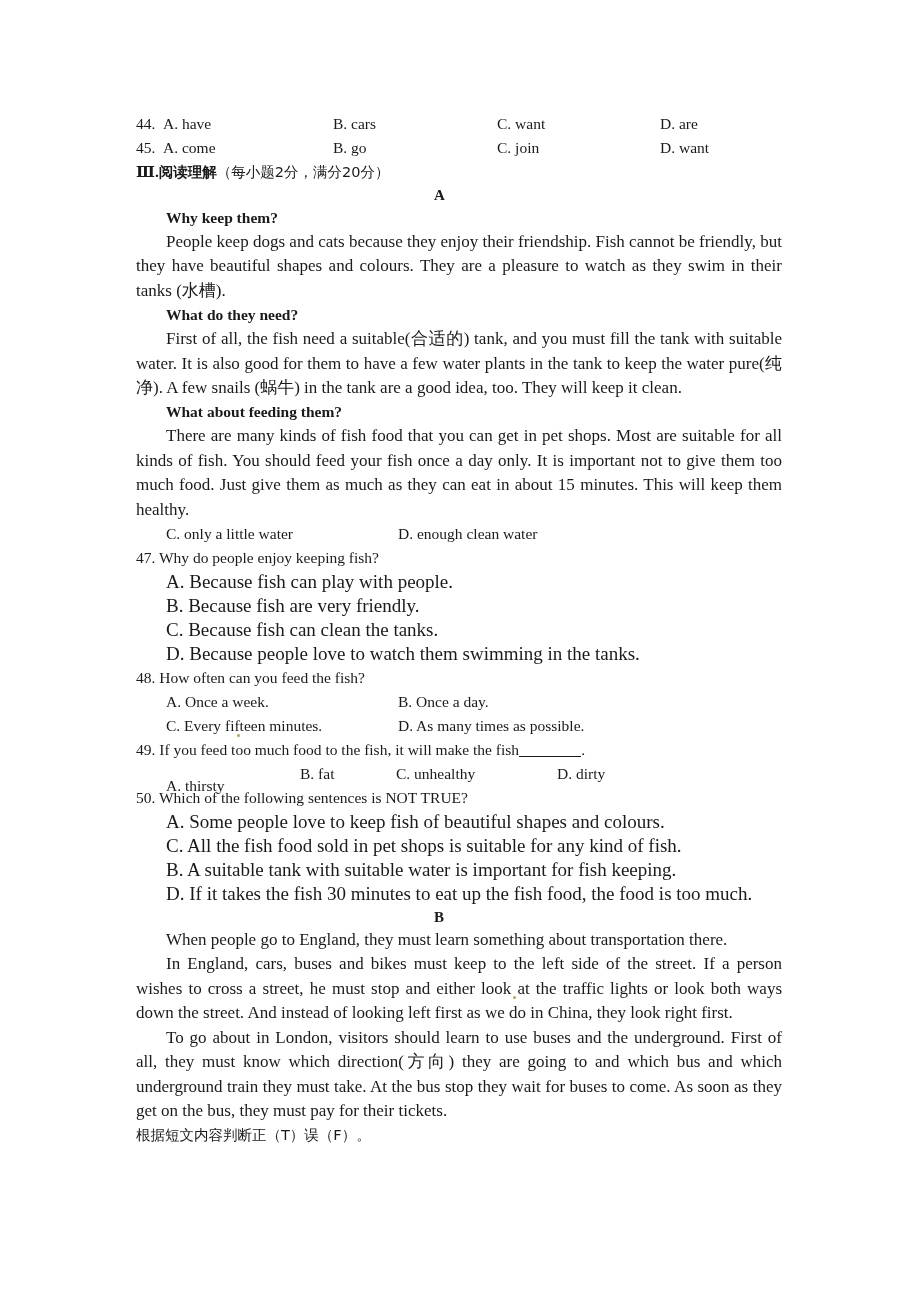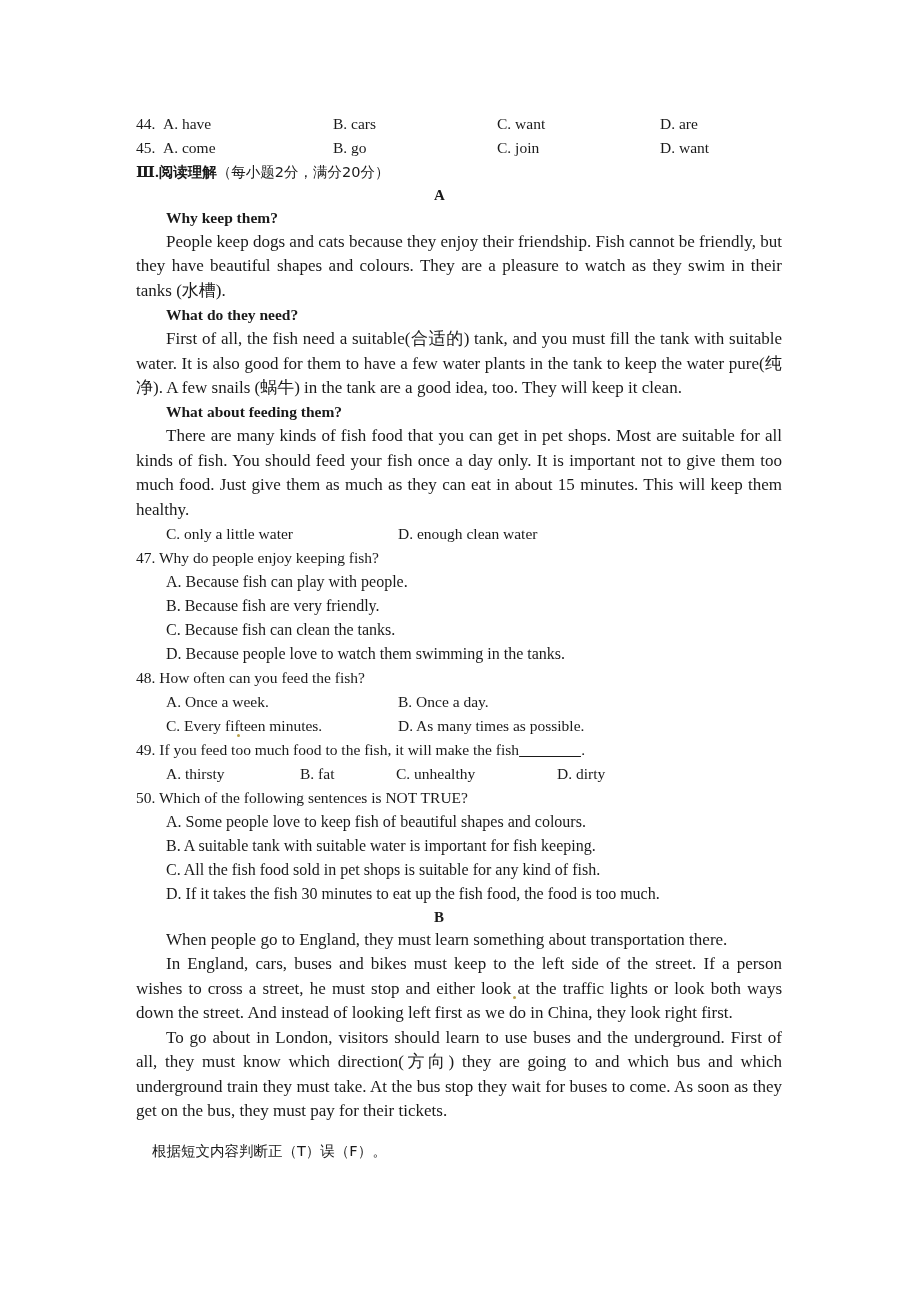--- a/index.html
+++ b/index.html
@@ -101,45 +101,45 @@
     height: 24px;
     font-size: 15.5px;
     line-height: 24px;
     white-space: nowrap;
   }
   .q-opts > span { position: absolute; top: 0; }
   .q-opts .o1 { left: 30px; }
   .q-opts .o2 { left: 262px; }
 
   .q-opt-line {
-    font-size: 16px;
+    font-size: 19px;
     line-height: 24px;
     white-space: nowrap;
     margin: 0;
     padding-left: 30px;
   }
 
   .q-opts4 {
     position: relative;
     height: 24px;
     font-size: 15.5px;
     line-height: 24px;
     white-space: nowrap;
   }
   .q-opts4 > span { position: absolute; top: 0; }
-  .q-opts4 .p1 { left: 30px; }
+  .q-opts4 .p1 { left: 30px; margin-top: 12px; }
   .q-opts4 .p2 { left: 164px; }
   .q-opts4 .p3 { left: 260px; }
   .q-opts4 .p4 { left: 421px; }
 
   .cn-line {
     font-family: "DejaVu Sans", "Liberation Sans", sans-serif;
     font-size: 14.5px;
     line-height: 24px;
-    margin: 16px;
+    margin: 0;
     white-space: nowrap;
   }
 
   
   .speck {
     position: absolute;
     width: 3px;
     height: 3px;
     background: #b9a24a;
     border-radius: 50%;
@@ -206,22 +206,22 @@
   <p class="q-stem"><span>49.</span> <span>If you feed too much food to the fish, it will make the fish</span><span class="blank"></span><span>.</span></p>
   <div class="q-opts4">
     <span class="p1">A. thirsty</span>
     <span class="p2">B. fat</span>
     <span class="p3">C. unhealthy</span>
     <span class="p4">D. dirty</span>
   </div>
 
   <p class="q-stem"><span>50.</span> <span>Which of the following sentences is NOT TRUE?</span></p>
   <p class="q-opt-line">A. Some people love to keep fish of beautiful shapes and colours.</p>
+  <p class="q-opt-line">C. All the fish food sold in pet shops is suitable for any kind of fish.</p>
   <p class="q-opt-line">B. A suitable tank with suitable water is important for fish keeping.</p>
-  <p class="q-opt-line">C. All the fish food sold in pet shops is suitable for any kind of fish.</p>
   <p class="q-opt-line">D. If it takes the fish 30 minutes to eat up the fish food, the food is too much.</p>
 
   <p class="center-label">B</p>
 
   <p class="para"><span class="indent"></span><span>When people go to England, they must learn something about transportation there.</span></p>
   <p class="para"><span class="indent"></span><span>In England, cars, buses and bikes must keep to the left side of the street. If a person wishes to cross a street, he must stop and either look at the traffic lights or look both ways down the street. And instead of looking left first as we do in China, they look right first.</span></p>
   <p class="para"><span class="indent"></span><span>To go about in London, visitors should learn to use buses and the underground. First of all, they must know which direction(方向) they are going to and which bus and which underground train they must take. At the bus stop they wait for buses to come. As soon as they get on the bus, they must pay for their tickets.</span></p>
 
   <p class="cn-line">根据短文内容判断正（T）误（F）。</p>
 

